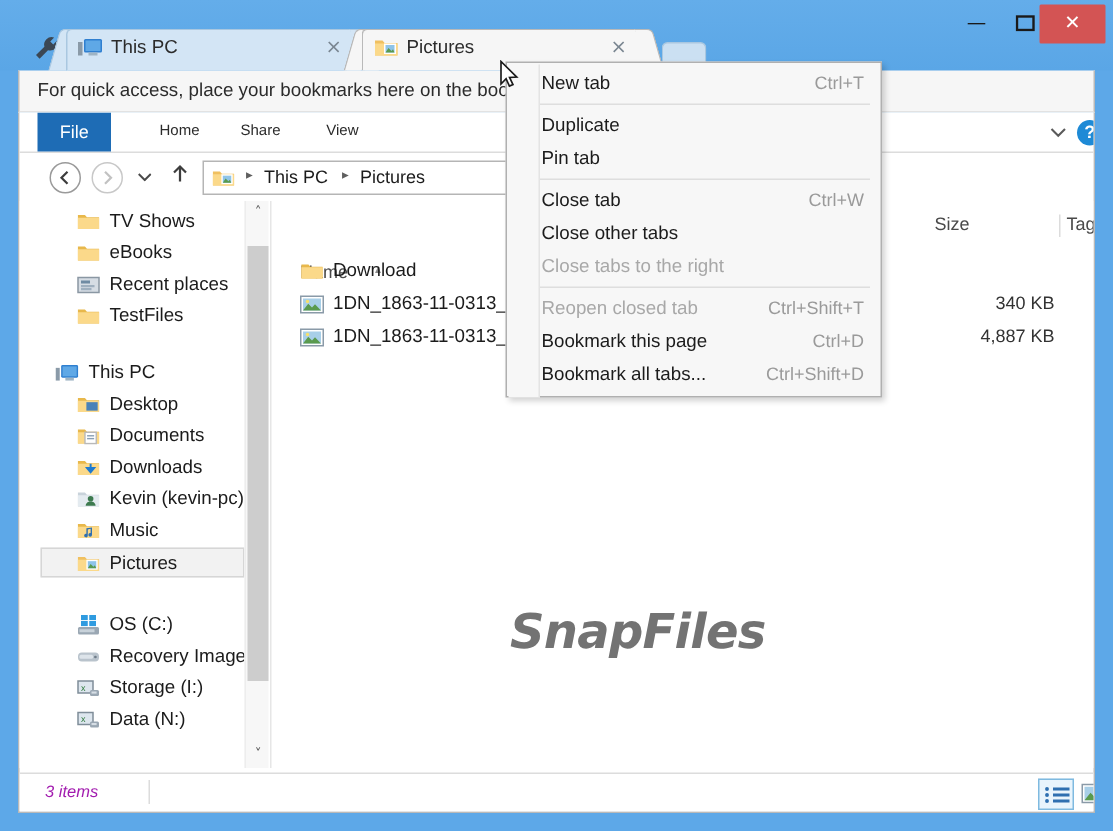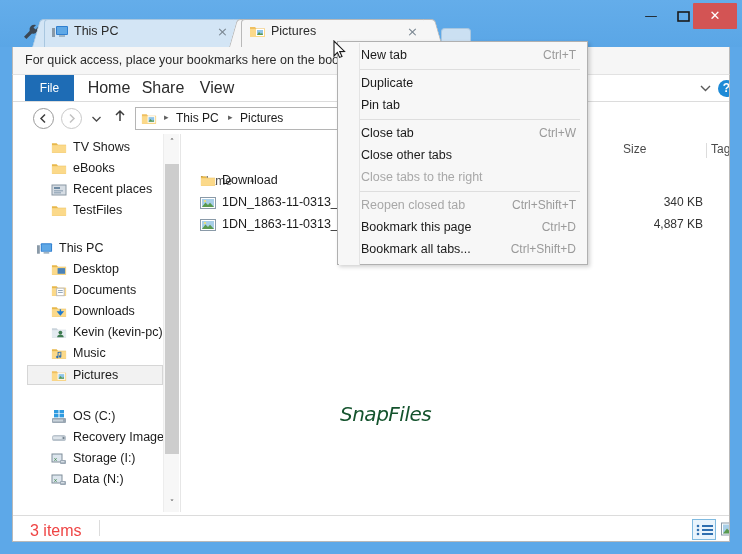--- a/index.html
+++ b/index.html
@@ -92,22 +92,22 @@
   .ribbon {
     position: absolute; left: 0; top: 0; width: 716px; height: 27px;
     background: #ffffff; border-bottom: 1px solid #dcdcdc;
   }
   .rb-file {
     position: absolute; left: 12px; top: 0; width: 49px; height: 26px;
     background: #1e6cb5; color: #ffffff; font-size: 12px;
     text-align: center; line-height: 26px;
   }
   .rb-tab {
-    position: absolute; top: 0; height: 26px; font-size: 16px;
-    color: #2b2b2b; line-height: 26px; text-align: center;
+    position: absolute; top: 0; height: 26px; font-size: 10px;
+    color: #2b2b2b; line-height: 26px; text-align: right;
   }
   .rb-home { left: 72px; width: 48px; }
   .rb-share { left: 126px; width: 48px; }
   .rb-view { left: 182px; width: 44px; }
   .rb-chevron {
     position: absolute; left: 684px; top: 6px; width: 16px; height: 16px;
     color: #5a5a5a; font-size: 11px; text-align: center; line-height: 16px;
     font-family: "DejaVu Sans", sans-serif;
   }
   .rb-help {
@@ -211,32 +211,32 @@
   .frow .fn {
     position: absolute; left: 41px; top: 2px; font-size: 12.5px; color: #1b1b1b;
     white-space: nowrap;
   }
   .frow .fs {
     position: absolute; top: 2px; font-size: 12px; color: #333333;
     text-align: right; width: 70px; left: 452px;
   }
   .watermark {
     position: absolute; left: 327px; top: 268px;
-    font-size: 20px; font-weight: normal; font-style: italic;
-    color: #14532d; letter-spacing: -0.5px;
+    font-size: 32px; font-weight: bold; font-style: italic;
+    color: #737373; letter-spacing: -0.5px;
     font-family: "DejaVu Sans", sans-serif;
     white-space: nowrap;
   }
   
   .statusbar {
     position: absolute; left: 0; top: 440px; width: 716px; height: 26px;
     background: #ffffff; border-top: 1px solid #dcdcdc;
   }
   .status-text {
-    position: absolute; left: 17px; top: 6px; font-size: 16px; color: #ef4444;
+    position: absolute; left: 17px; top: 6px; font-size: 11px; color: #a21caf; font-style: italic;
   }
   .status-sep {
     position: absolute; left: 86px; top: 4px; width: 1px; height: 16px; background: #dcdcdc;
   }
   .viewbtn {
     position: absolute; top: 3px; width: 24px; height: 21px;
   }
   .viewbtn.sel { border: 1px solid #7fbae0; background: #e9f4fc; }
   .vb1 { left: 679px; }
   .vb2 { left: 705px; }

